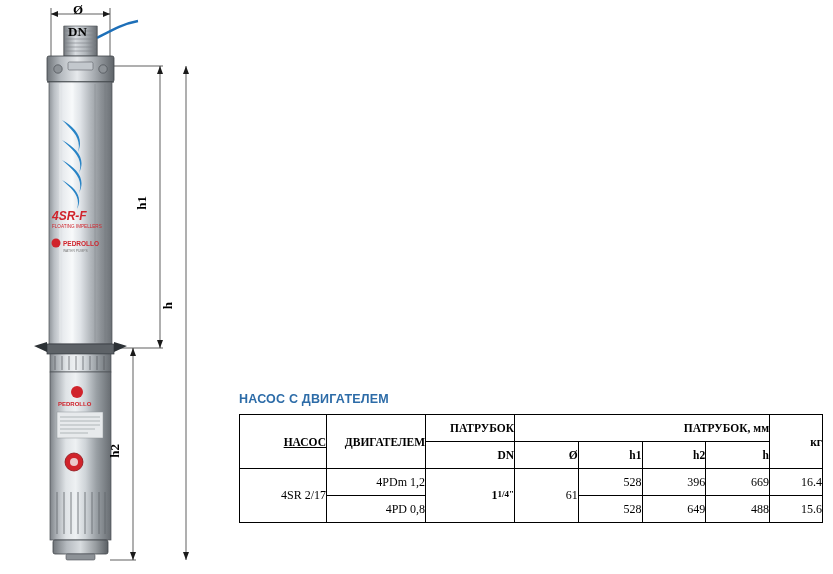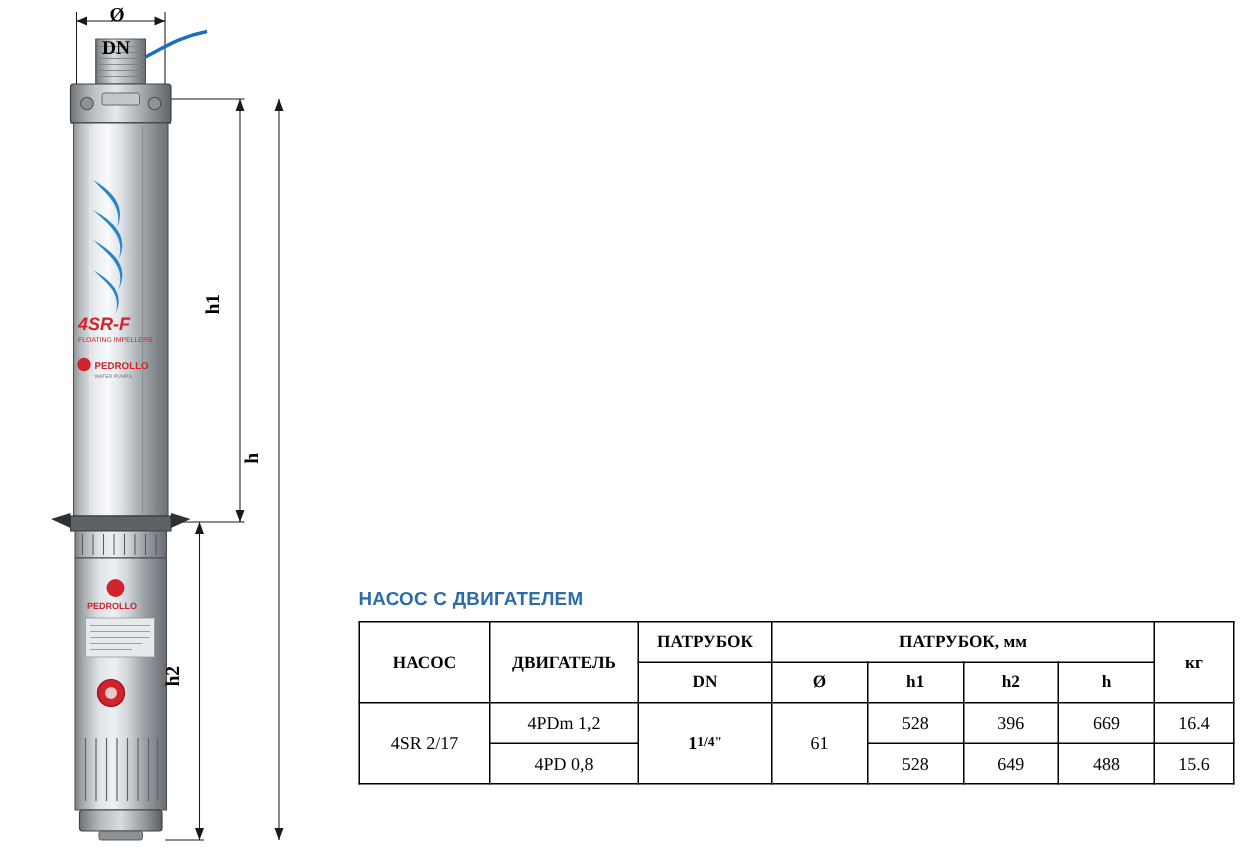--- a/index.html
+++ b/index.html
@@ -51,33 +51,33 @@
     margin-bottom: 8px;
     letter-spacing: .2px;
   }
   table.spec {
     border-collapse: collapse;
     width: 584px;
     table-layout: fixed;
   }
   table.spec td, table.spec th {
     border: 1px solid #000;
-    text-align: center;
+    text-align: right;
     vertical-align: middle;
     font-size: 12px;
     color: #000;
     font-family: "Liberation Serif", serif;
     padding: 0;
     height: 26px;
   }
   table.spec th {
     font-weight: bold;
     font-size: 11.5px;
   }
-  .h-pump   { width: 86px; }
+  .h-pump   { width: 86px; text-decoration: underline; }
   .h-motor  { width: 98px; }
   .h-dn     { width: 88px; }
   .h-diam   { width: 56px; }
   .h-h1     { width: 68px; }
   .h-h2     { width: 68px; }
   .h-h      { width: 68px; }
   .h-kg     { width: 52px; }
 
   .cell-tall { height: 40px; }
   .cell-model { font-size: 12.5px; }
@@ -271,21 +271,21 @@
   <div class="dim-label vertical" style="left:107px; top:444px;">h2</div>
 </div>
 
 <div id="table-wrap">
   <div id="table-title">НАСОС С ДВИГАТЕЛЕМ</div>
 
   <table class="spec">
     <tbody>
       <tr>
         <th class="h-pump" rowspan="2">НАСОС</th>
-        <th class="h-motor" rowspan="2">ДВИГАТЕЛЬ</th>
+        <th class="h-motor" rowspan="2">ДВИГАТЕЛЕМ</th>
         <th class="h-dn">ПАТРУБОК</th>
         <th colspan="4">ПАТРУБОК, мм</th>
         <th class="h-kg" rowspan="2">кг</th>
       </tr>
       <tr>
         <th>DN</th>
         <th class="h-diam">Ø</th>
         <th class="h-h1">h1</th>
         <th class="h-h2">h2</th>
         <th class="h-h">h</th>

